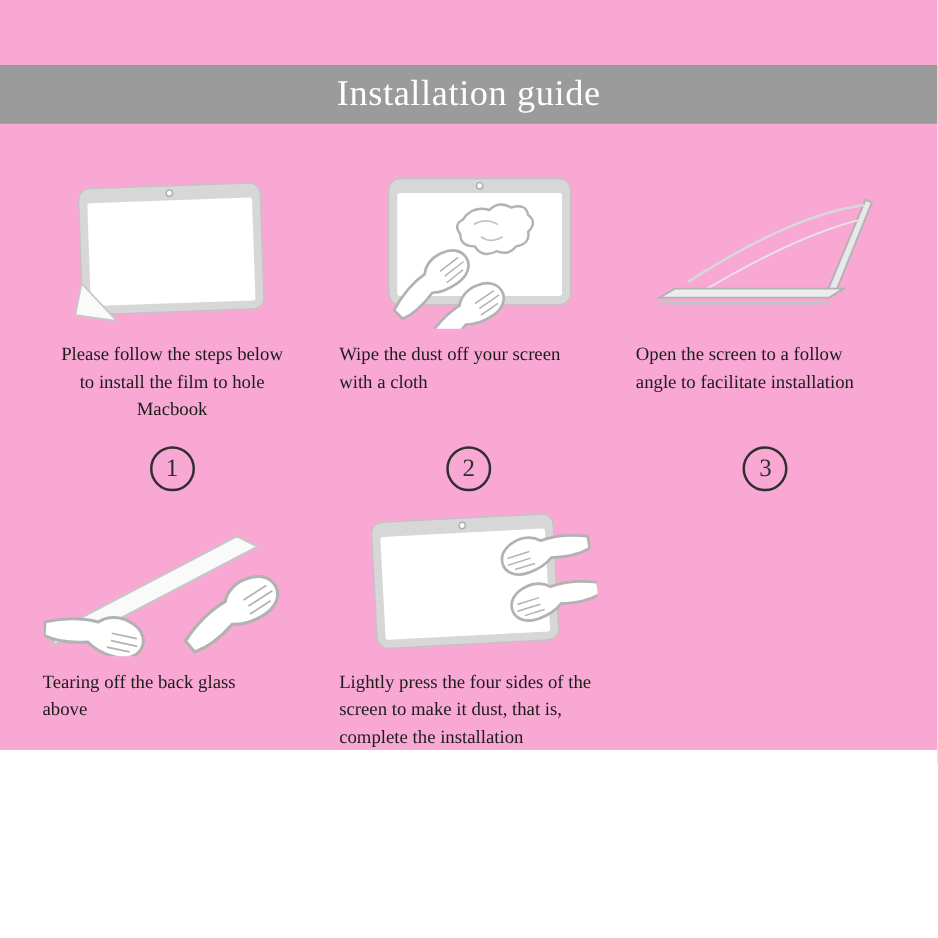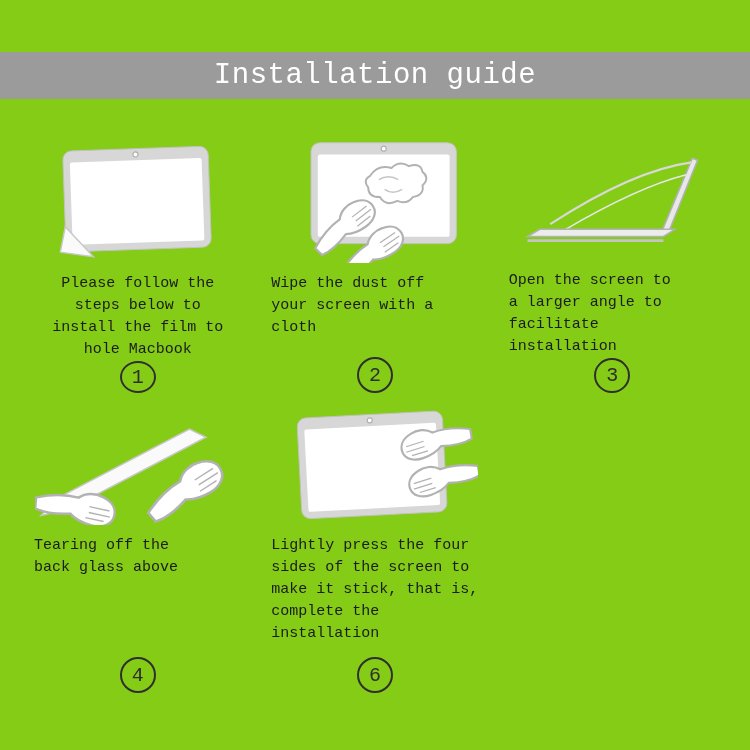--- a/index.html
+++ b/index.html
@@ -1,18 +1,18 @@
 <!DOCTYPE html>
 <html><head>
 <meta charset="utf-8">
 <style>
   html,body{margin:0;padding:0;background:#fff;}
   .page{
-    width:750px;height:750px;background:#84cc16;overflow:hidden;
-    font-family:Liberation Mono, monospace;color:#1f1f1f;position:relative;
+    width:750px;height:600px;background:#f9a8d4;overflow:hidden;
+    font-family:Liberation Serif, serif;color:#1f1f1f;position:relative;
   }
   .header{
     margin-top:52px;height:47px;background:#9b9b9b;color:#ffffff;
     display:flex;align-items:center;justify-content:center;
     font-size:29px;letter-spacing:.5px;
   }
   .steps{
     margin-top:38px;padding:0 30px;
     display:grid;grid-template-columns:repeat(3,1fr);
     grid-template-rows:262px 300px;column-gap:22px;
@@ -94,21 +94,21 @@
     <div class="step">
       <div class="illus">
         <svg viewBox="0 0 200 110">
           <path d="M148,88 L178,16 L183,18 L154,90 Z" fill="#e8e8e8" stroke="#b2b2b2" stroke-width="1.5"></path>
           <path d="M40,80 Q120,28 177,20" fill="none" stroke="#d8d8d8" stroke-width="2"></path>
           <path d="M55,85 Q125,44 172,32" fill="none" stroke="#e6e6e6" stroke-width="1.5"></path>
           <path d="M18,92 L150,92 L161,85 L30,85 Z" fill="#ececec" stroke="#b2b2b2" stroke-width="1.5"></path>
           <line x1="18" y1="96" x2="150" y2="96" stroke="#c4c4c4" stroke-width="2.5"></line>
         </svg>
       </div>
-      <p class="caption">Open the screen to a larger angle to facilitate installation</p>
+      <p class="caption">Open the screen to a follow angle to facilitate installation</p>
       <span class="num">3</span>
     </div>
 
     <div class="step">
       <div class="illus">
         <svg viewBox="0 0 200 120">
           <path d="M20,96 L150,28 L166,36 L36,104 Z" fill="#fafafa" stroke="#c6c6c6" stroke-width="1.5"></path>
           <path d="M20,96 L6,112 L32,106 Z" fill="#ffffff" stroke="#c6c6c6" stroke-width="1.5"></path>
           <use href="#hand-shape" transform="translate(6,76) rotate(15) scale(0.95)"></use>
           <use href="#hand-shape" transform="translate(100,92) rotate(-30)"></use>
@@ -122,18 +122,18 @@
     <div class="step">
       <div class="illus">
         <svg viewBox="0 0 200 130">
           <g transform="translate(22,16) rotate(-3 75 52)">
             <use href="#tablet-shape"></use>
           </g>
           <use href="#hand-shape" transform="translate(192,14) scale(-0.9,0.9) rotate(20)"></use>
           <use href="#hand-shape" transform="translate(200,52) scale(-0.9,0.9) rotate(20)"></use>
         </svg>
       </div>
-      <p class="caption wider">Lightly press the four sides of the screen to make it stick, that is, complete the installation</p>
+      <p class="caption wider">Lightly press the four sides of the screen to make it dust, that is, complete the installation</p>
       <span class="num">6</span>
     </div>
 
   </div>
 </div>
 
 </body></html>

